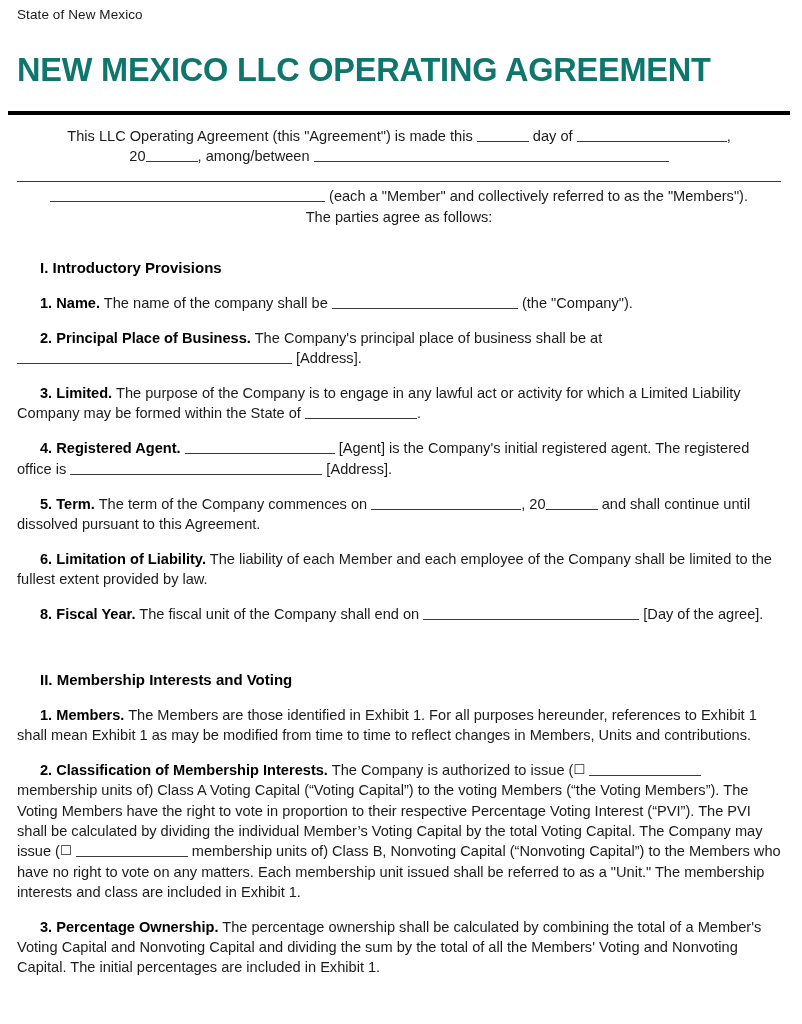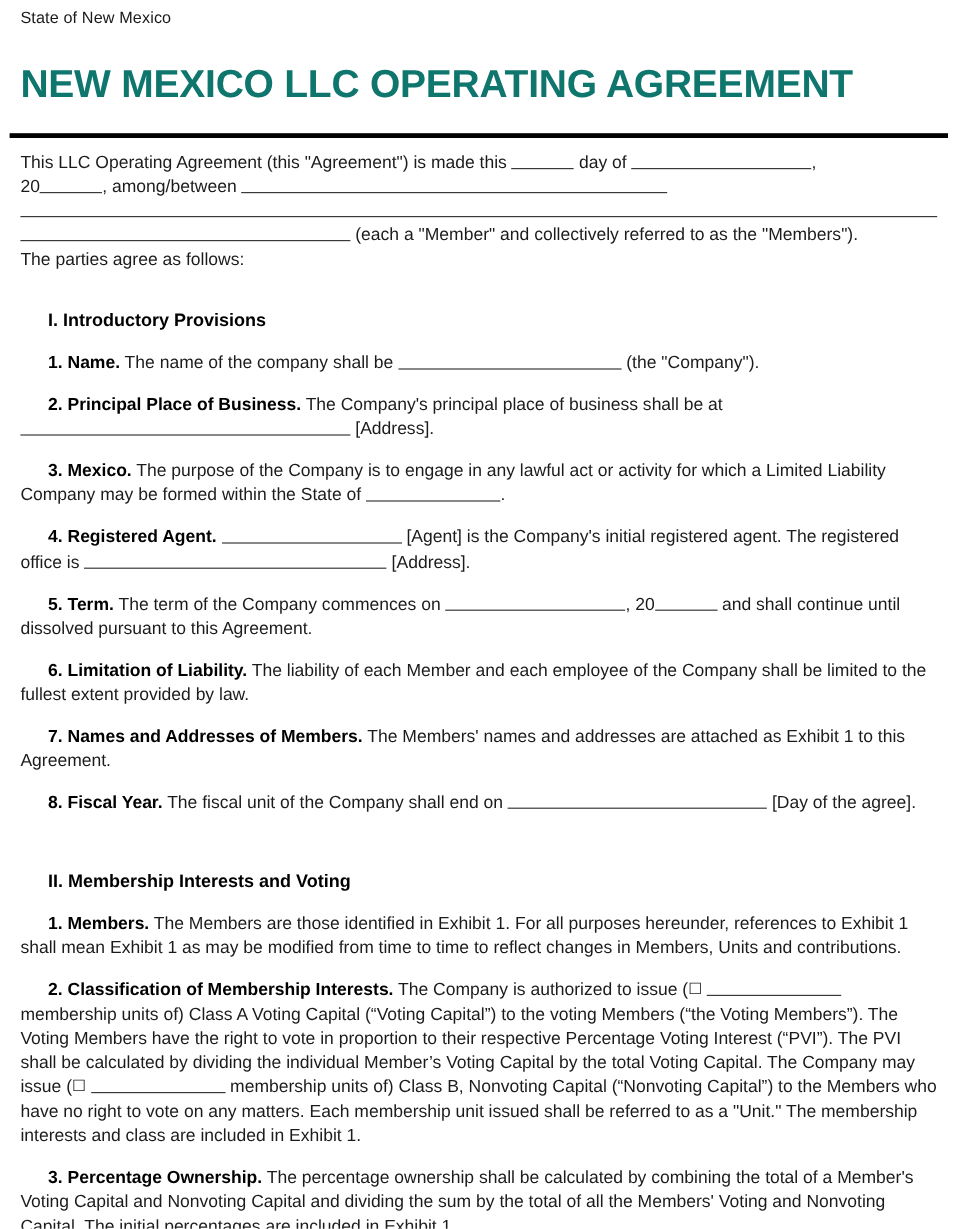--- a/index.html
+++ b/index.html
@@ -48,21 +48,21 @@
 
   
   .body-wrap {
     padding: 11px 17px 0 17px;
   }
   p.para {
     margin: 0;
     font-size: 14.6px;
     line-height: 20.3px;
     color: #1b1b1b;
-    text-align: left;
+    text-align: center;
   }
   .intro {
     margin-bottom: 0;
   }
   .spacer-md { height: 31px; }
 
   
   .blank {
     display: inline-block;
     border-bottom: 1.4px solid #3a3a3a;
@@ -148,21 +148,21 @@
       <p class="clause">
         <b>2.</b>
         <b>Principal Place of Business.</b>
         <span>The Company's principal place of business shall be at</span><br>
         <span class="blank b-4xl"></span>
         <span>[Address].</span>
       </p>
 
       <p class="clause">
         <b>3.</b>
-        <b>Mexico.</b>
+        <b>Limited.</b>
         <span>The purpose of the Company is to engage in any lawful act or activity for which a Limited Liability Company may be formed within the  State of</span>
         <span class="blank b-md"></span><span>.</span>
       </p>
 
       <p class="clause">
         <b>4.</b>
         <b>Registered Agent.</b>
         <span class="blank b-lg"></span>
         <span>[Agent] is the Company's initial registered agent. The registered office is</span>
         <span class="blank b-3xl"></span>
@@ -176,25 +176,20 @@
         <span class="blank b-lg"></span><span>, 20</span><span class="blank b-sm"></span>
         <span>and shall continue until dissolved pursuant to this Agreement.</span>
       </p>
 
       <p class="clause">
         <b>6.</b>
         <b>Limitation of Liability.</b>
         <span>The liability of each Member and each employee of the Company shall be limited to the fullest extent provided by law.</span>
       </p>
 
-      <p class="clause">
-        <b>7.</b>
-        <b>Names and Addresses of Members.</b>
-        <span>The Members' names and addresses are attached as Exhibit 1 to this Agreement.</span>
-      </p>
 
       <p class="clause">
         <b>8.</b>
         <b>Fiscal Year.</b>
         <span>The fiscal unit of the Company shall end on</span>
         <span class="blank b-2xl"></span>
         <span>[Day of the agree].</span>
       </p>
     </div>
 

